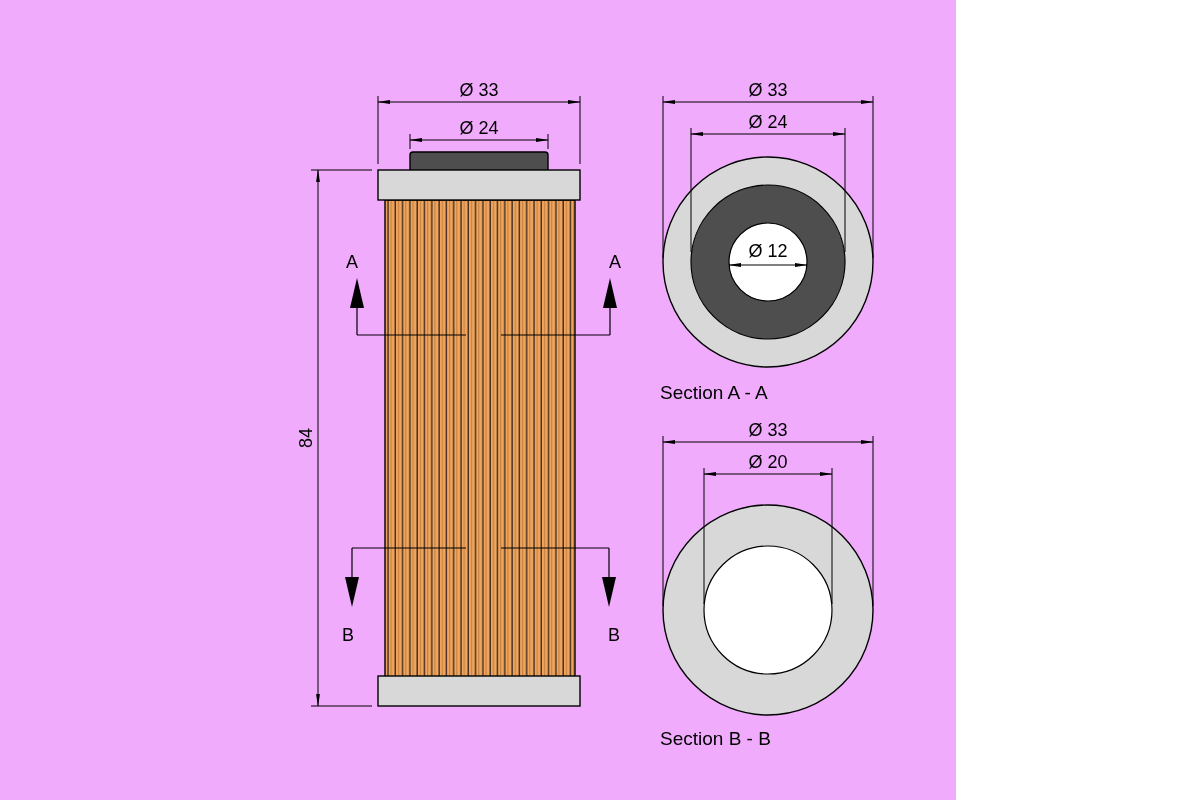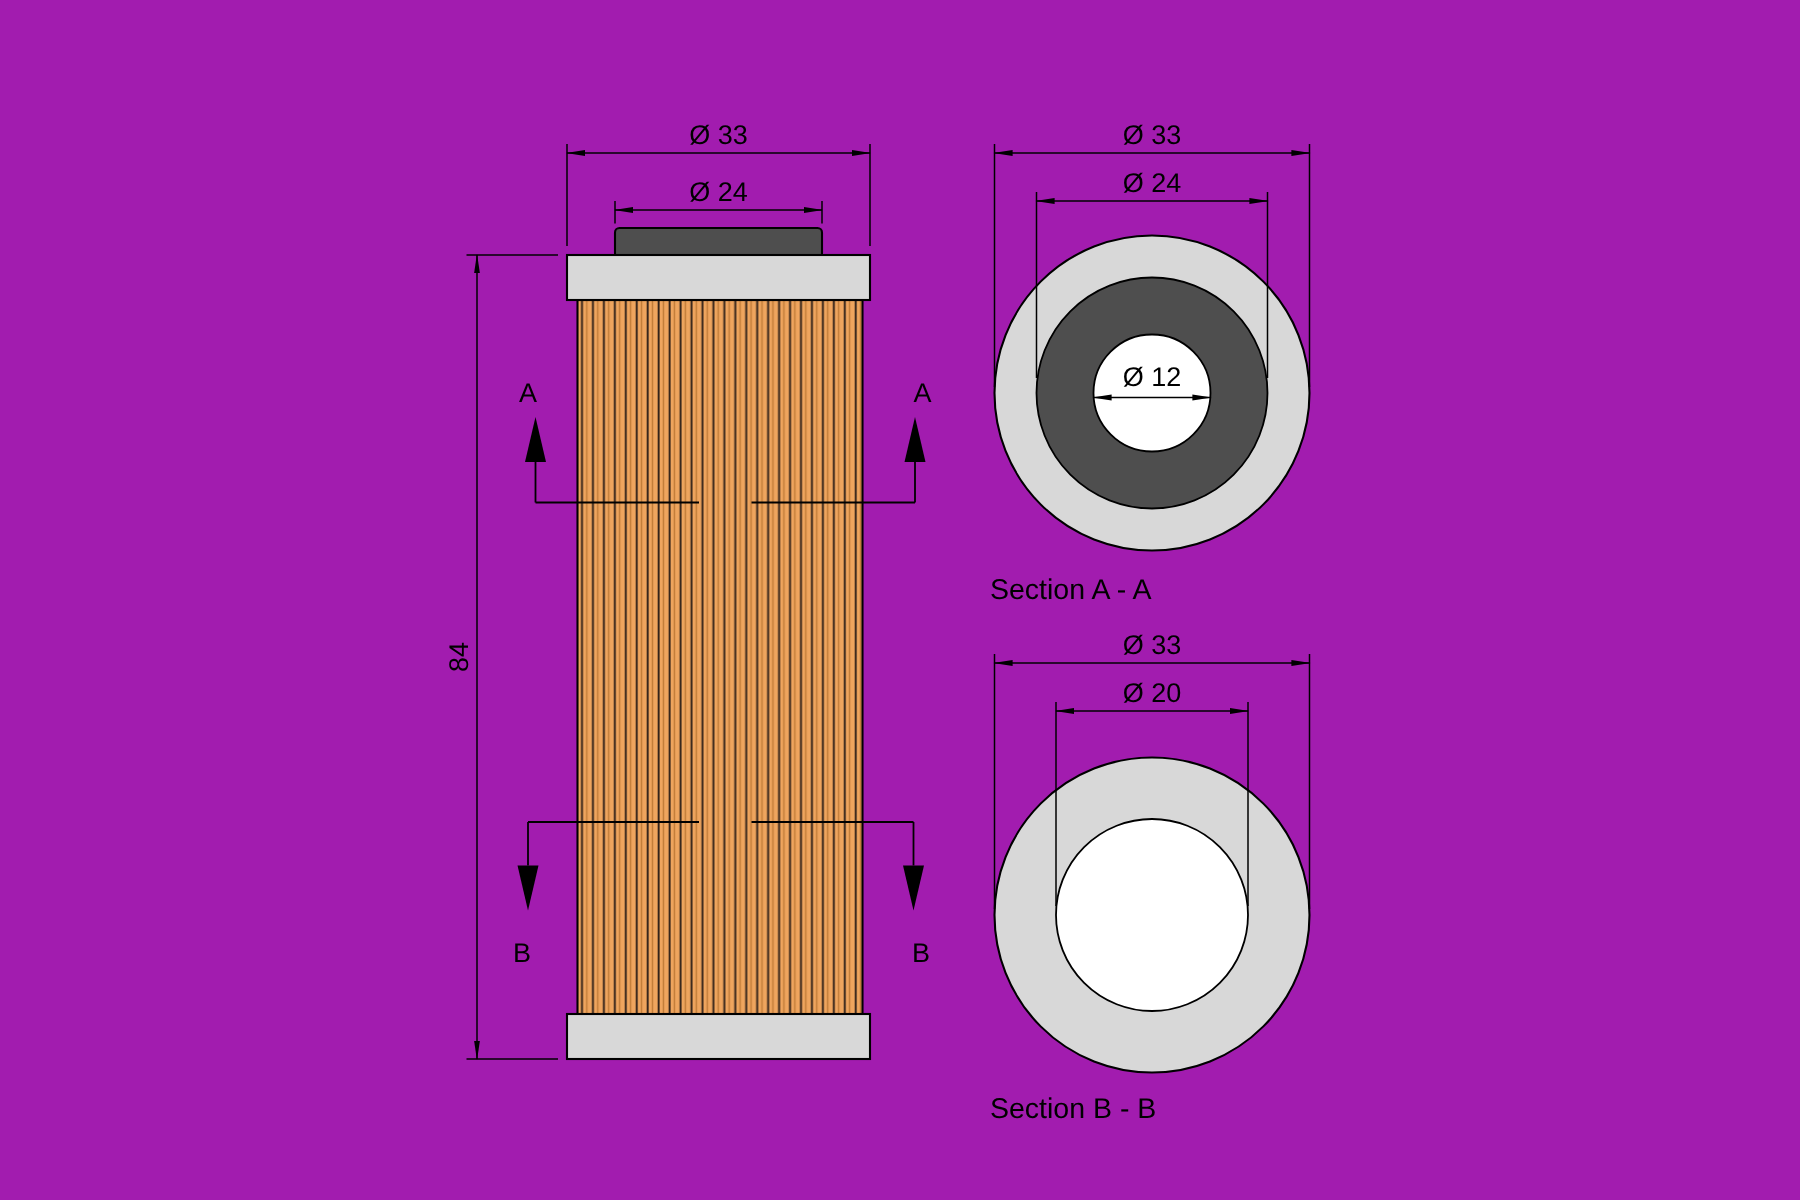--- a/index.html
+++ b/index.html
@@ -1,21 +1,21 @@
 <!DOCTYPE html>
 <html><head>
 <meta charset="utf-8">
 <style>
   * { margin: 0; padding: 0; box-sizing: border-box; }
   html, body { background: #ffffff; }
   .canvas {
     position: relative;
-    width: 1200px;
+    width: 956px;
     height: 800px;
-    background: #a21caf;
+    background: #f0abfc;
     overflow: hidden;
   }
   svg text {
     font-family: "Liberation Sans", sans-serif;
     font-size: 18px;
     fill: #000000;
   }
   svg text.section-title { font-size: 19px; }
   svg { display: block; }
 </style>

